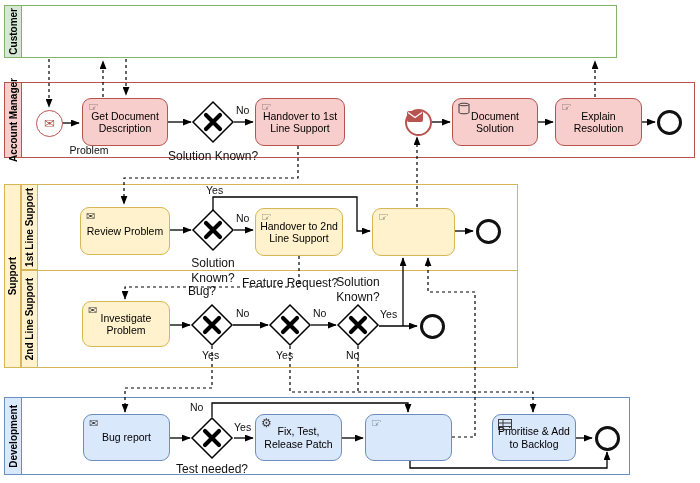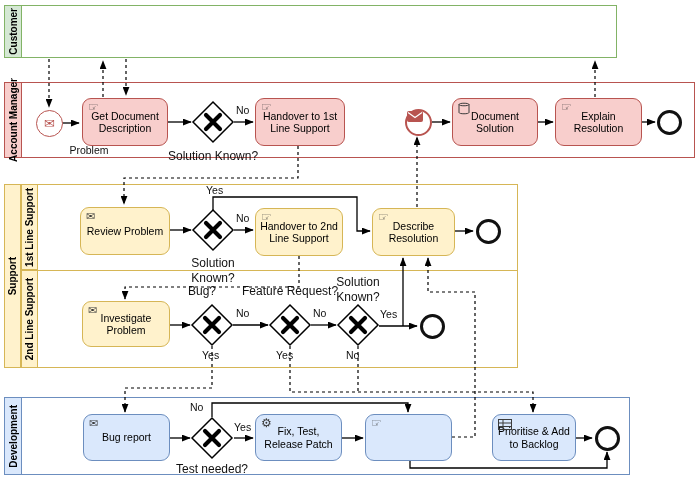--- a/index.html
+++ b/index.html
@@ -170,21 +170,20 @@
   <div class="task yellow" style="left:80px;top:207px;width:90px;height:48px;">
     <span class="ticon" style="font-size:11px;">✉</span>
     <span>Review Problem</span>
   </div>
   <div class="task yellow" style="left:255px;top:208px;width:88px;height:48px;">
     <span class="ticon">☞</span>
     <span>Handover to 2nd Line Support</span>
   </div>
   <div class="task yellow" style="left:372px;top:208px;width:83px;height:48px;">
     <span class="ticon">☞</span>
-    <span>Describe Resolution</span>
   </div>
 
   <div class="task yellow" style="left:82px;top:301px;width:88px;height:46px;">
     <span class="ticon" style="font-size:11px;">✉</span>
     <span>Investigate Problem</span>
   </div>
 
   <div class="task blue" style="left:83px;top:414px;width:87px;height:47px;">
     <span class="ticon" style="font-size:11px;">✉</span>
     <span>Bug report</span>
@@ -204,21 +203,21 @@
           <line x1="0.5" y1="7.5" x2="13.5" y2="7.5" stroke="#3b3b3b"></line>
           <line x1="5" y1="0.5" x2="5" y2="10.5" stroke="#3b3b3b"></line>
         </svg>
     </span>
     <span>Prioritise &amp; Add to Backlog</span>
   </div>
 
   <div class="glabel nw" style="left:168px;top:149px;width:90px;">Solution Known?</div>
   <div class="glabel" style="left:183px;top:256px;width:60px;">Solution Known?</div>
   <div class="glabel nw" style="left:182px;top:284px;width:40px;">Bug?</div>
-  <div class="glabel nw" style="left:242px;top:284px;width:96px;">Feature Request?</div>
+  <div class="glabel nw" style="left:242px;top:276px;width:96px;">Feature Request?</div>
   <div class="glabel" style="left:328px;top:275px;width:60px;">Solution Known?</div>
   <div class="glabel nw" style="left:167px;top:462px;width:90px;">Test needed?</div>
 
   <div class="elabel" style="left:236px;top:104px;">No</div>
   <div class="elabel" style="left:206px;top:184px;">Yes</div>
   <div class="elabel" style="left:236px;top:212px;">No</div>
   <div class="elabel" style="left:236px;top:307px;">No</div>
   <div class="elabel" style="left:202px;top:349px;">Yes</div>
   <div class="elabel" style="left:313px;top:307px;">No</div>
   <div class="elabel" style="left:276px;top:349px;">Yes</div>

